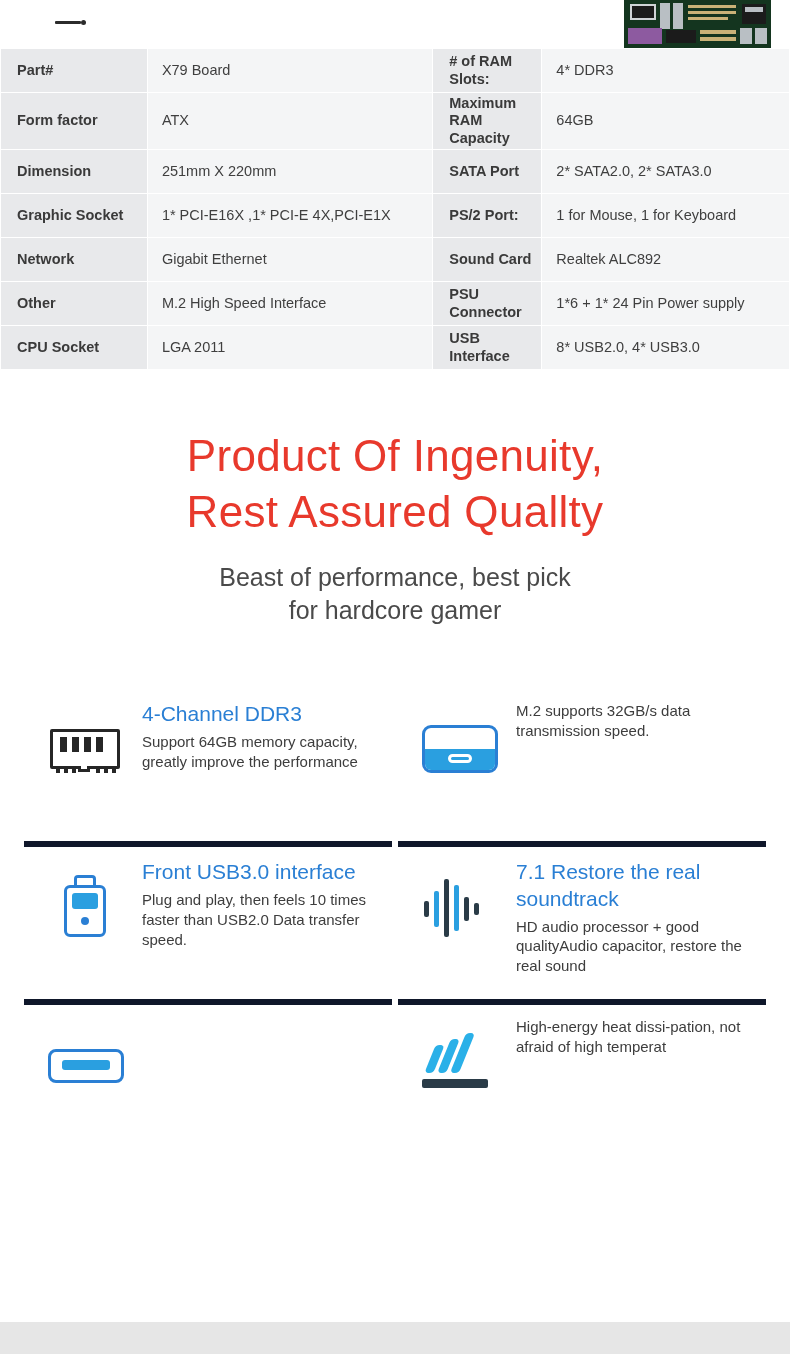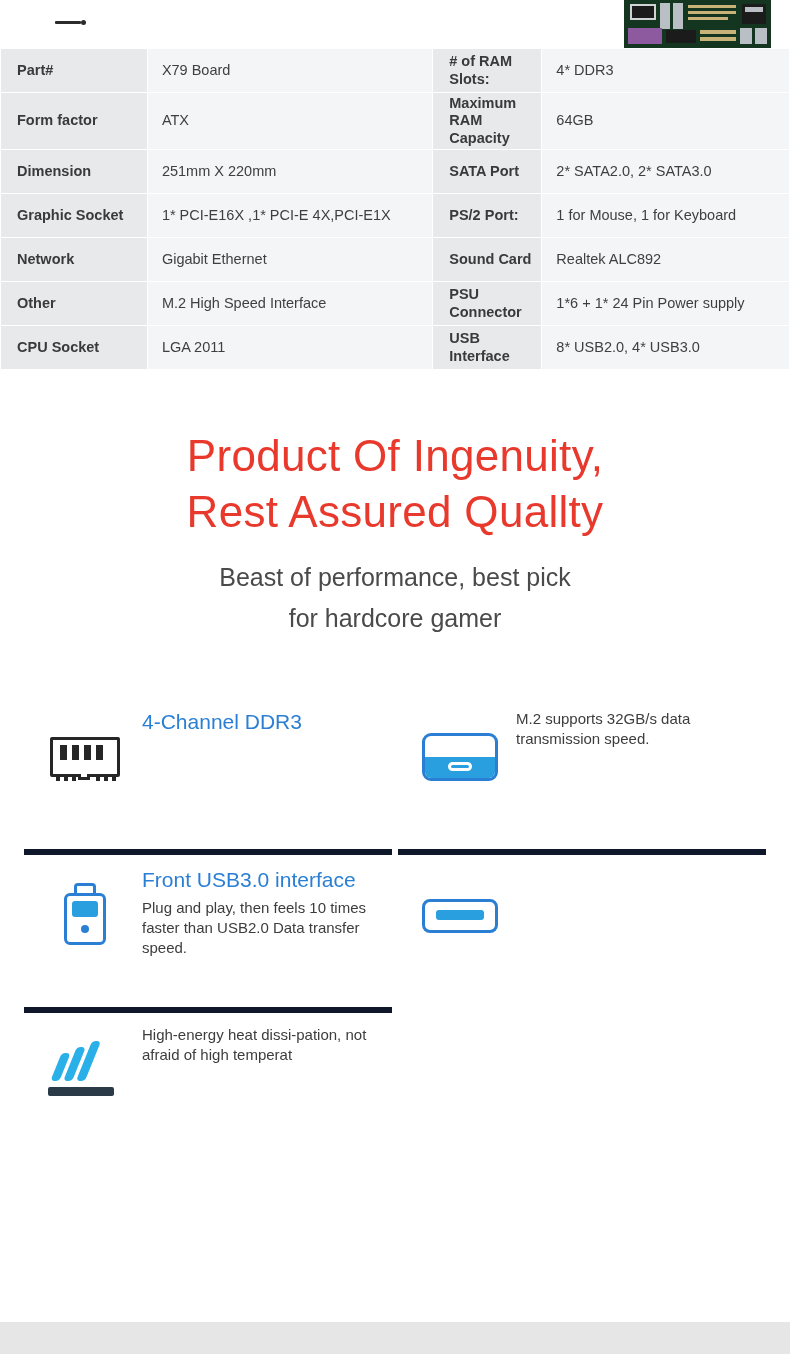--- a/index.html
+++ b/index.html
@@ -256,21 +256,21 @@
       <td class="lbl c3">USB Interface</td>
       <td class="val c4">8* USB2.0, 4* USB3.0</td>
     </tr>
   </tbody>
 </table>
 
 <div class="headline-wrap">
   <div class="headline">Product Of Ingenuity,</div>
   <div class="headline">Rest Assured Quallty</div>
   <div class="subhead">Beast of performance, best pick</div>
-  <div class="subhead" style="margin-top:8px;">for hardcore gamer</div>
+  <div class="subhead" style="margin-top:0;">for hardcore gamer</div>
 </div>
 
 <div class="features">
 
   <div class="feature bordered">
     <div class="feat-icon">
       <div class="ic ram-body"></div>
       <div class="ic ram-chip" style="left:12px;"></div>
       <div class="ic ram-chip" style="left:24px;"></div>
       <div class="ic ram-chip" style="left:36px;"></div>
@@ -278,20 +278,21 @@
       <div class="ic ram-notch"></div>
       <div class="ic ram-pin" style="left:8px;"></div>
       <div class="ic ram-pin" style="left:16px;"></div>
       <div class="ic ram-pin" style="left:24px;"></div>
       <div class="ic ram-pin" style="left:48px;"></div>
       <div class="ic ram-pin" style="left:56px;"></div>
       <div class="ic ram-pin" style="left:64px;"></div>
     </div>
     <div class="feat-text">
       <div class="feat-title">4-Channel DDR3</div>
+      <div class="feat-desc">Support 64GB memory capacity, greatly improve the performance</div>
     </div>
   </div>
 
   <div class="feature bordered">
     <div class="feat-icon">
       <div class="ic hdd-body"></div>
       <div class="ic hdd-fill"></div>
       <div class="ic hdd-slot"></div>
     </div>
     <div class="feat-text">
@@ -305,20 +306,34 @@
       <div class="ic usb-body"></div>
       <div class="ic usb-screen"></div>
       <div class="ic usb-dot"></div>
     </div>
     <div class="feat-text">
       <div class="feat-title">Front USB3.0 interface</div>
       <div class="feat-desc">Plug and play, then feels 10 times faster than USB2.0 Data transfer speed.</div>
     </div>
   </div>
 
+  <div class="feature bordered">
+    <div class="feat-icon">
+      <div class="ic wv" style="left:2px;top:30px;height:16px;"></div>
+      <div class="ic wv blue" style="left:12px;top:20px;height:36px;"></div>
+      <div class="ic wv" style="left:22px;top:8px;height:58px;"></div>
+      <div class="ic wv blue" style="left:32px;top:14px;height:46px;"></div>
+      <div class="ic wv" style="left:42px;top:26px;height:24px;"></div>
+      <div class="ic wv" style="left:52px;top:32px;height:12px;"></div>
+    </div>
+    <div class="feat-text">
+      <div class="feat-title">7.1 Restore the real soundtrack</div>
+      <div class="feat-desc">HD audio processor + good qualityAudio capacitor, restore the real sound</div>
+    </div>
+  </div>
 
   <div class="feature">
     <div class="feat-icon">
       <div class="ic sata-body"></div>
       <div class="ic sata-slot"></div>
     </div>
   </div>
 
   <div class="feature">
     <div class="feat-icon">

